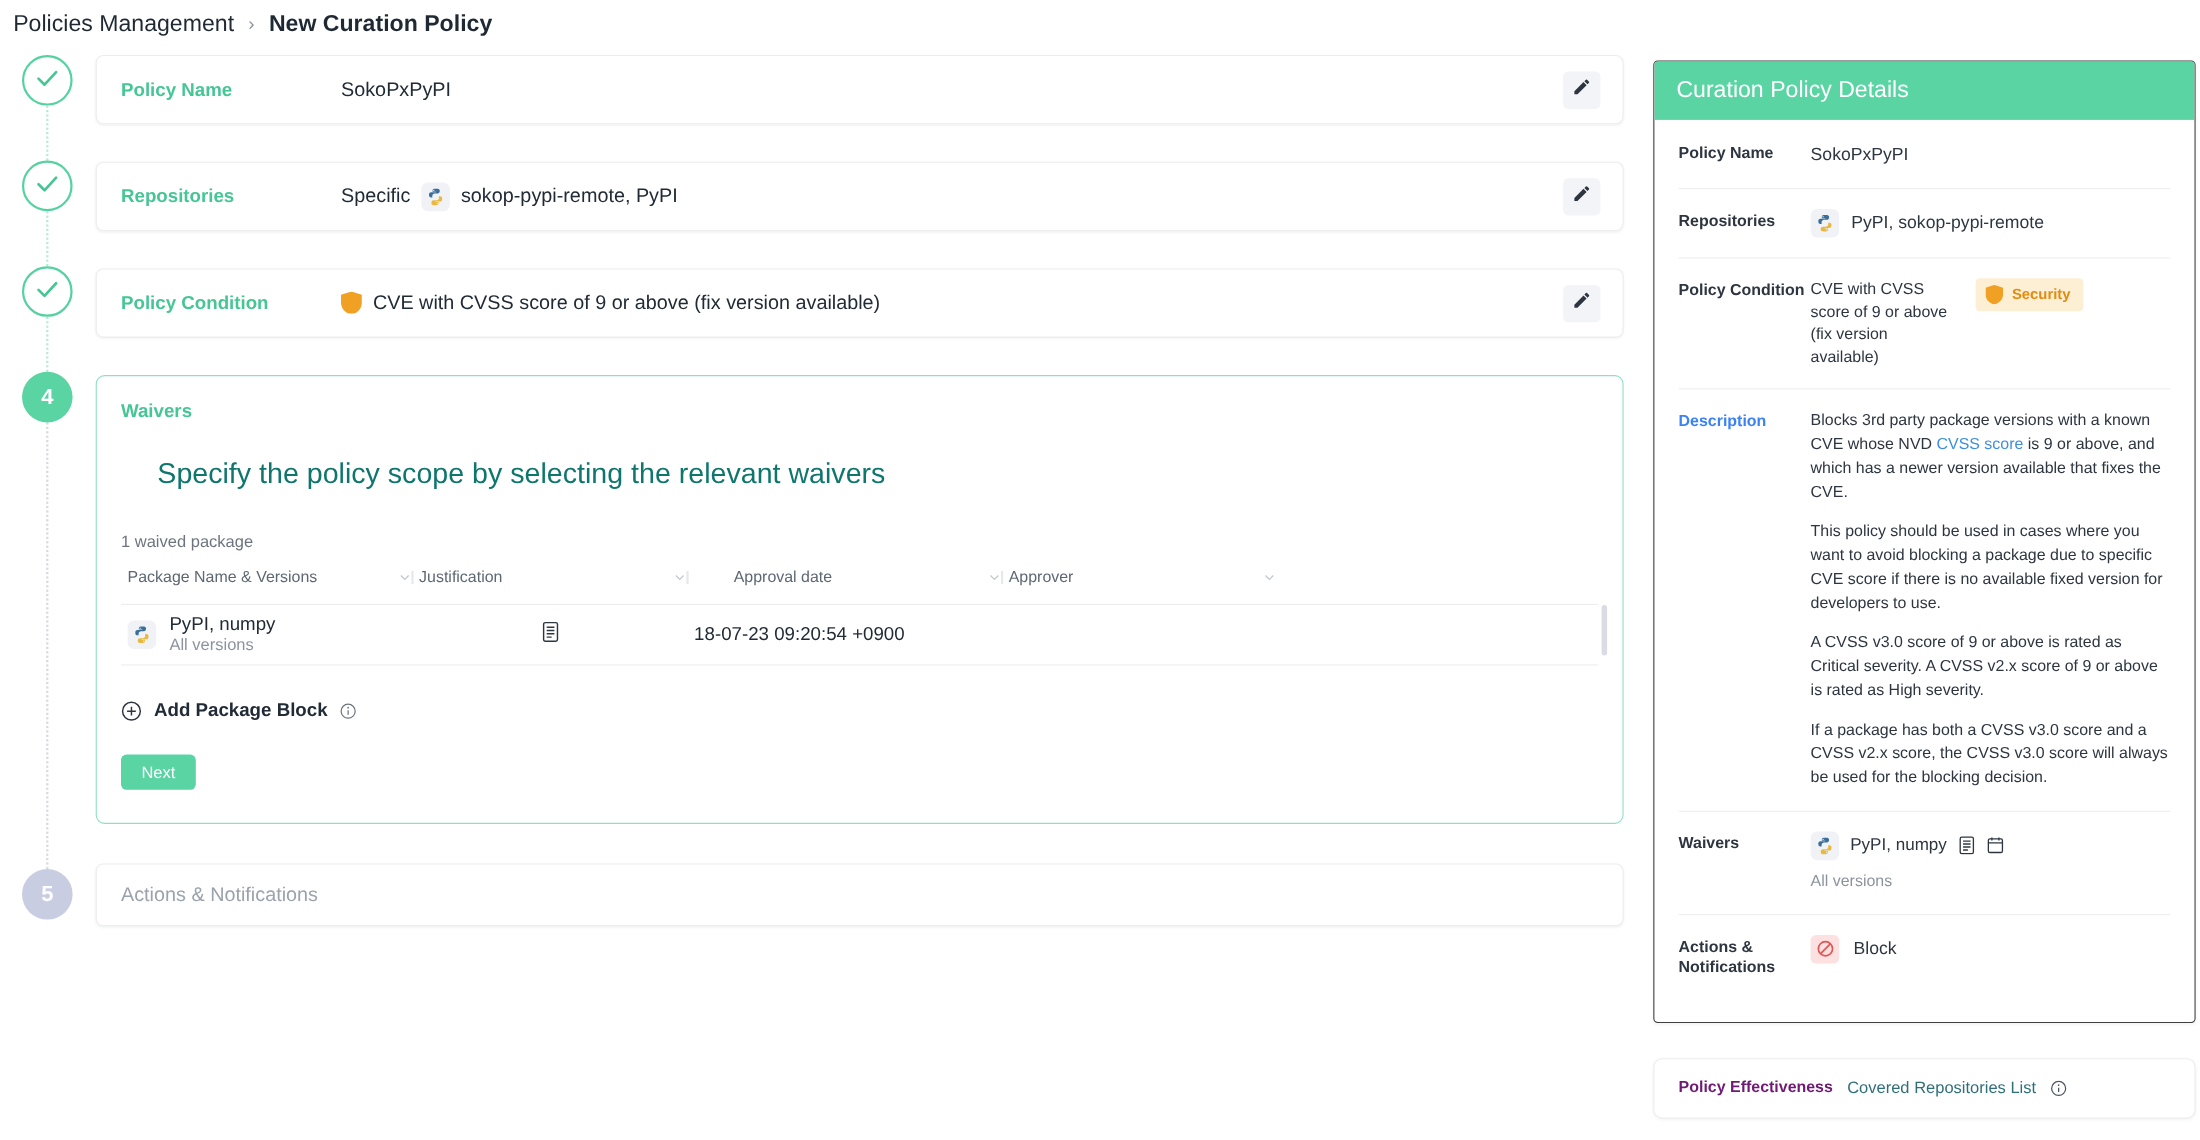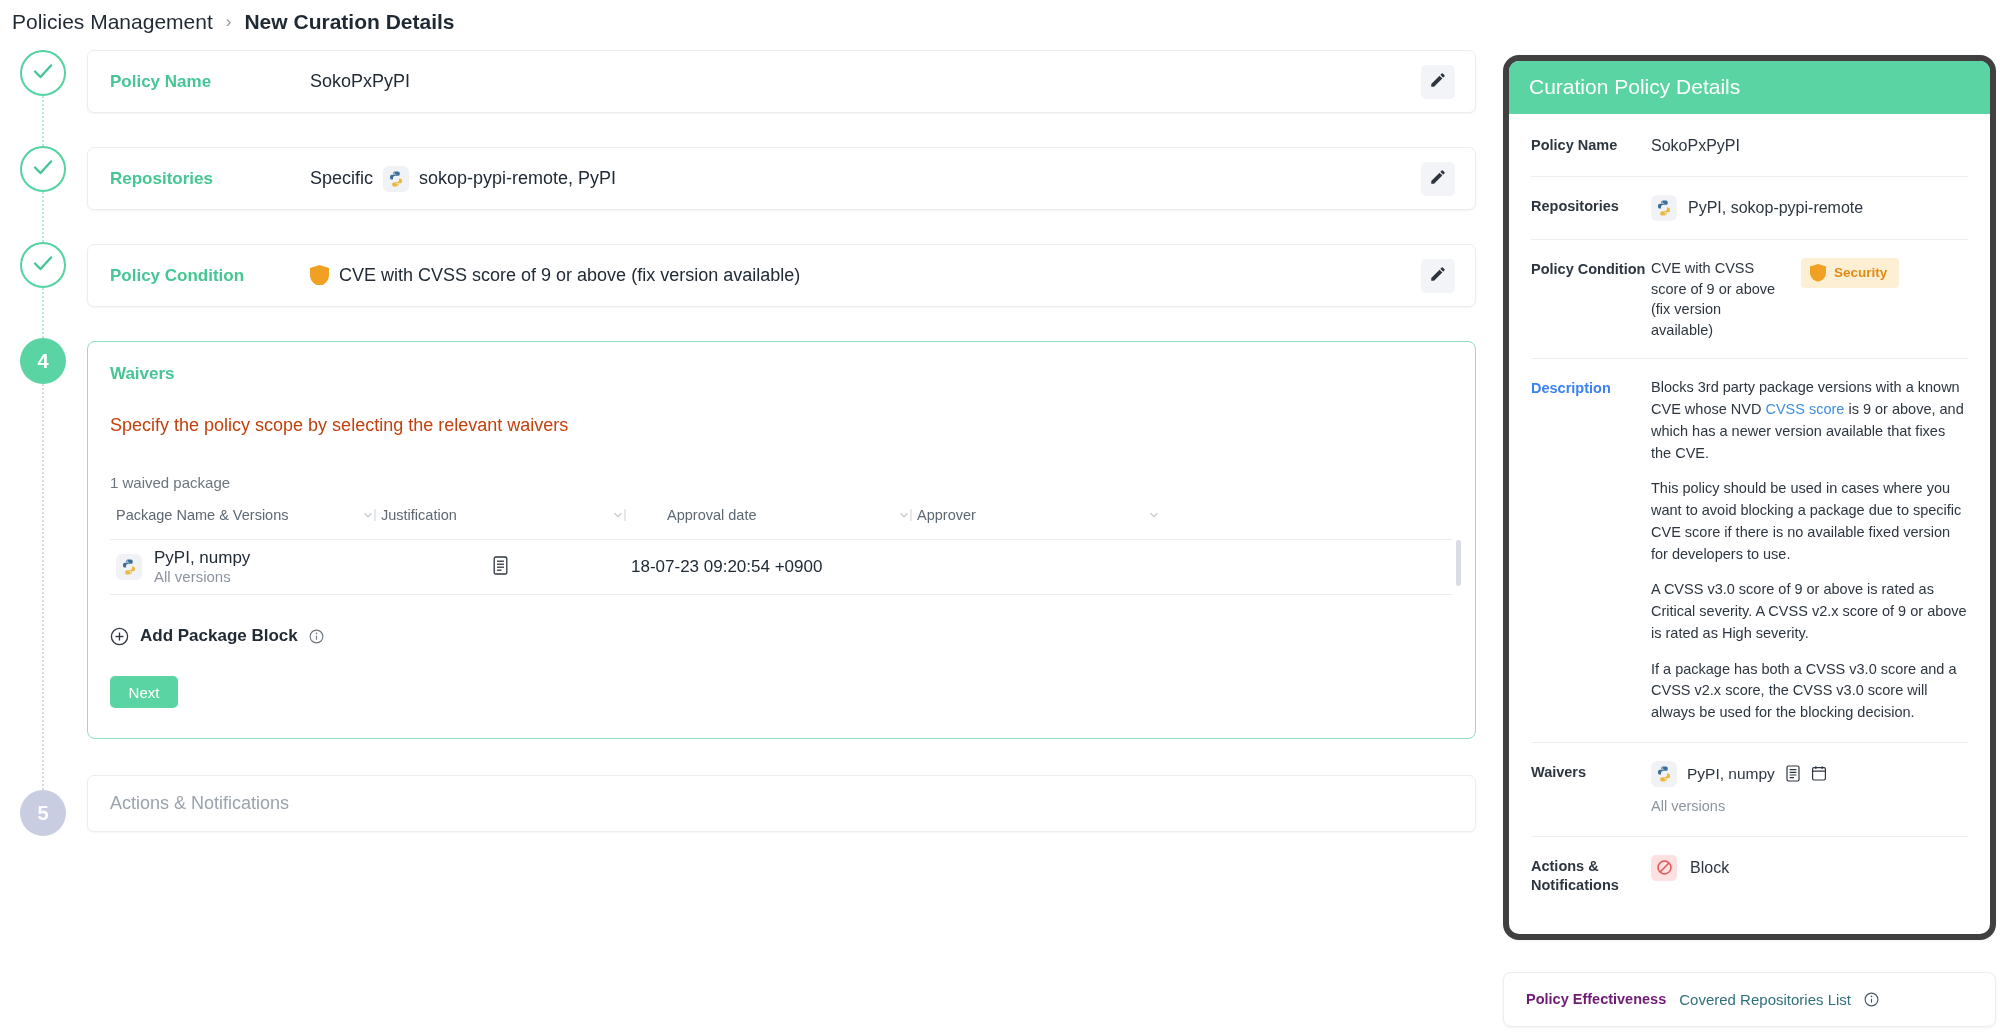--- a/index.html
+++ b/index.html
@@ -65,21 +65,21 @@
   .pyicon svg { width: 18px; height: 18px; }
 
   .shield { width: 19px; height: 22px; flex: none; }
 
   
   .waivers-panel {
     margin-top: 34px; background: #fff; border: 1px solid #8fdfc1; border-radius: 8px;
     padding: 22px 22px 30px 22px;
   }
   .waivers-title { color: #45c694; font-size: 17px; font-weight: 600; }
-  .waivers-sub { margin-top: 31px; font-size: 18px; color: #c2410c; }
+  .waivers-sub { margin-top: 31px; font-size: 26px; color: #0f766e; margin-left: 33px; }
   .waived-count { margin-top: 38px; font-size: 15px; color: #6c757d; }
 
   .table { margin-top: 16px; position: relative; }
   .thead { display: flex; align-items: flex-start; height: 32px; }
   .th {
     font-size: 14.5px; color: #5d6873; display: flex; align-items: center;
     position: relative; padding-left: 6px;
   }
   .th .caret { margin-left: auto; color: #c2c8ce; display: flex; }
   .th .caret svg { width: 14px; height: 14px; }
@@ -124,21 +124,21 @@
 
   
   .step5 {
     margin-top: 36px; height: 57px; display: flex; align-items: center; padding-left: 22px;
   }
   .step5 .row-label { color: #9aa2ac; font-weight: 400; font-size: 18px; width: auto; }
 
   
   .side { position: absolute; left: 1503px; top: 55px; width: 493px; }
   .side-card {
-    background: #fff; border: 6px solid #404040; border-radius: 16px; overflow: hidden;
+    background: #fff; border: 1px solid #404040; border-radius: 4px; overflow: hidden;
     box-shadow: 0 1px 3px rgba(28,36,48,.05);
   }
   .side-head {
     background: #5bd4a4; color: #fff; font-size: 21px; font-weight: 500;
     padding: 14px 20px 15px 20px;
   }
   .side-body { padding: 2px 22px 20px 22px; }
   .srow { display: flex; padding: 18px 0 18px 0; border-bottom: 1px solid #edeef1; }
   .srow:last-child { border-bottom: none; }
   .srow-key {
@@ -179,21 +179,21 @@
   .eff-link { font-size: 15px; color: #2f6f7a; cursor: pointer; }
 </style>
 </head>
 <body>
 
 <div class="app">
 
   <div class="breadcrumb">
     <span>Policies Management</span>
     <span class="crumb-sep">›</span>
-    <span class="crumb-current">New Curation Details</span>
+    <span class="crumb-current">New Curation Policy</span>
   </div>
 
   <div class="rail">
     <div class="connector" style="top:46px;height:50px;"></div>
     <div class="connector" style="top:142px;height:50px;"></div>
     <div class="connector" style="top:238px;height:50px;"></div>
     <div class="connector grey" style="top:334px;height:406px;"></div>
 
     <div class="node done" style="top:0px;">
       <span>

